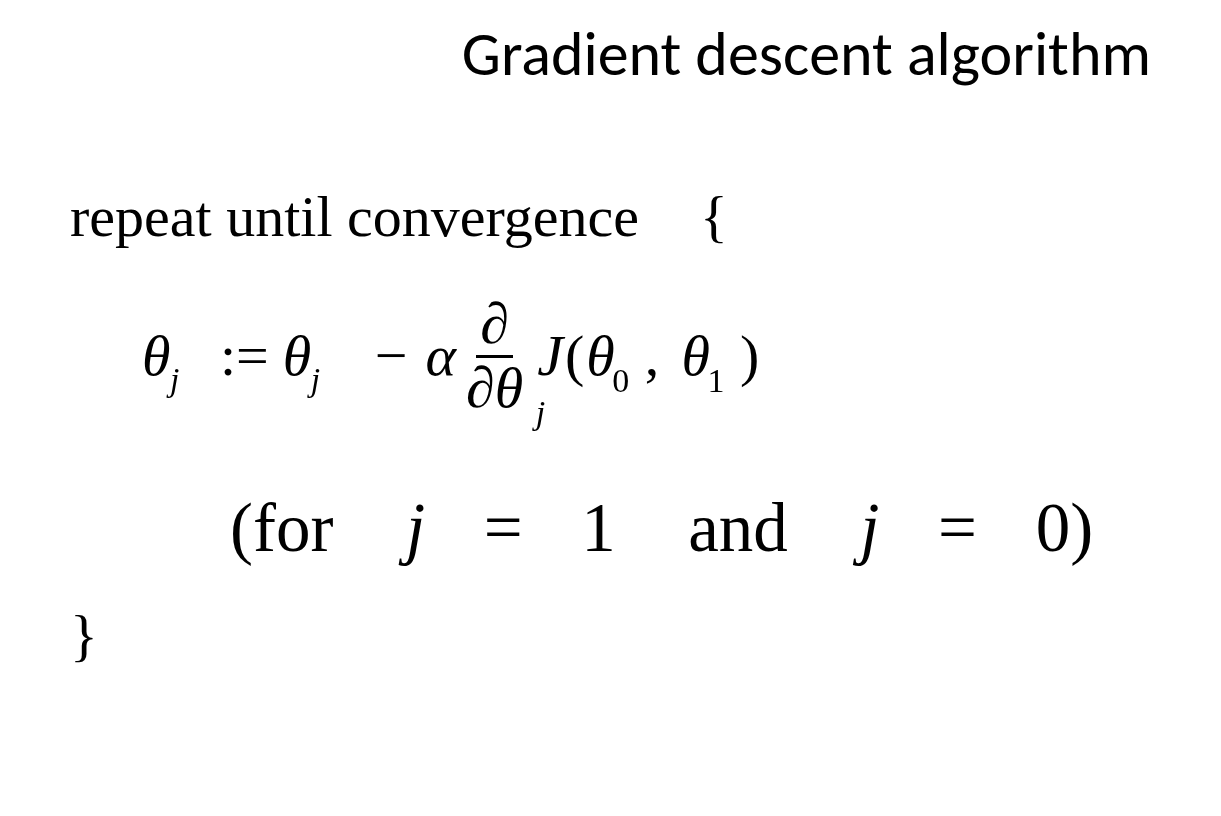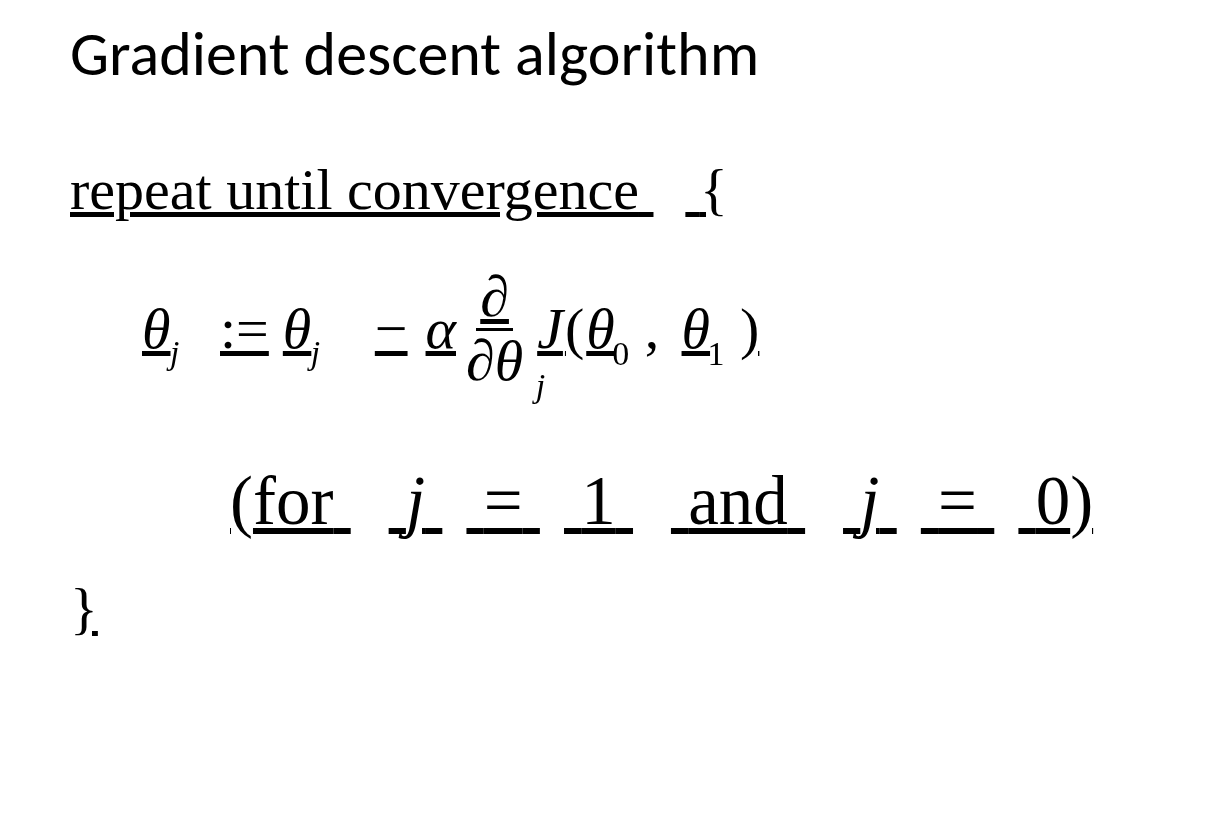--- a/index.html
+++ b/index.html
@@ -18,26 +18,26 @@
     box-sizing: border-box;
     padding: 20px 70px 0 70px;
   }
   .title {
     font-family: Calibri, "Segoe UI", Arial, sans-serif;
     font-size: 62px;
     font-weight: 400;
     margin: 0;
     padding: 0;
     line-height: 1.1;
+    text-align: right;
   }
   .math-block {
-    margin-top: 69px;
+    margin-top: 96px;
     font-size: 58px;
     line-height: 1.15;
-    text-decoration: underline;
   }
   .repeat-line {
     font-size: 58px;
   }
   .repeat-line .brace {
     font-size: 58px;
   }
 
   
   .eq-line {

